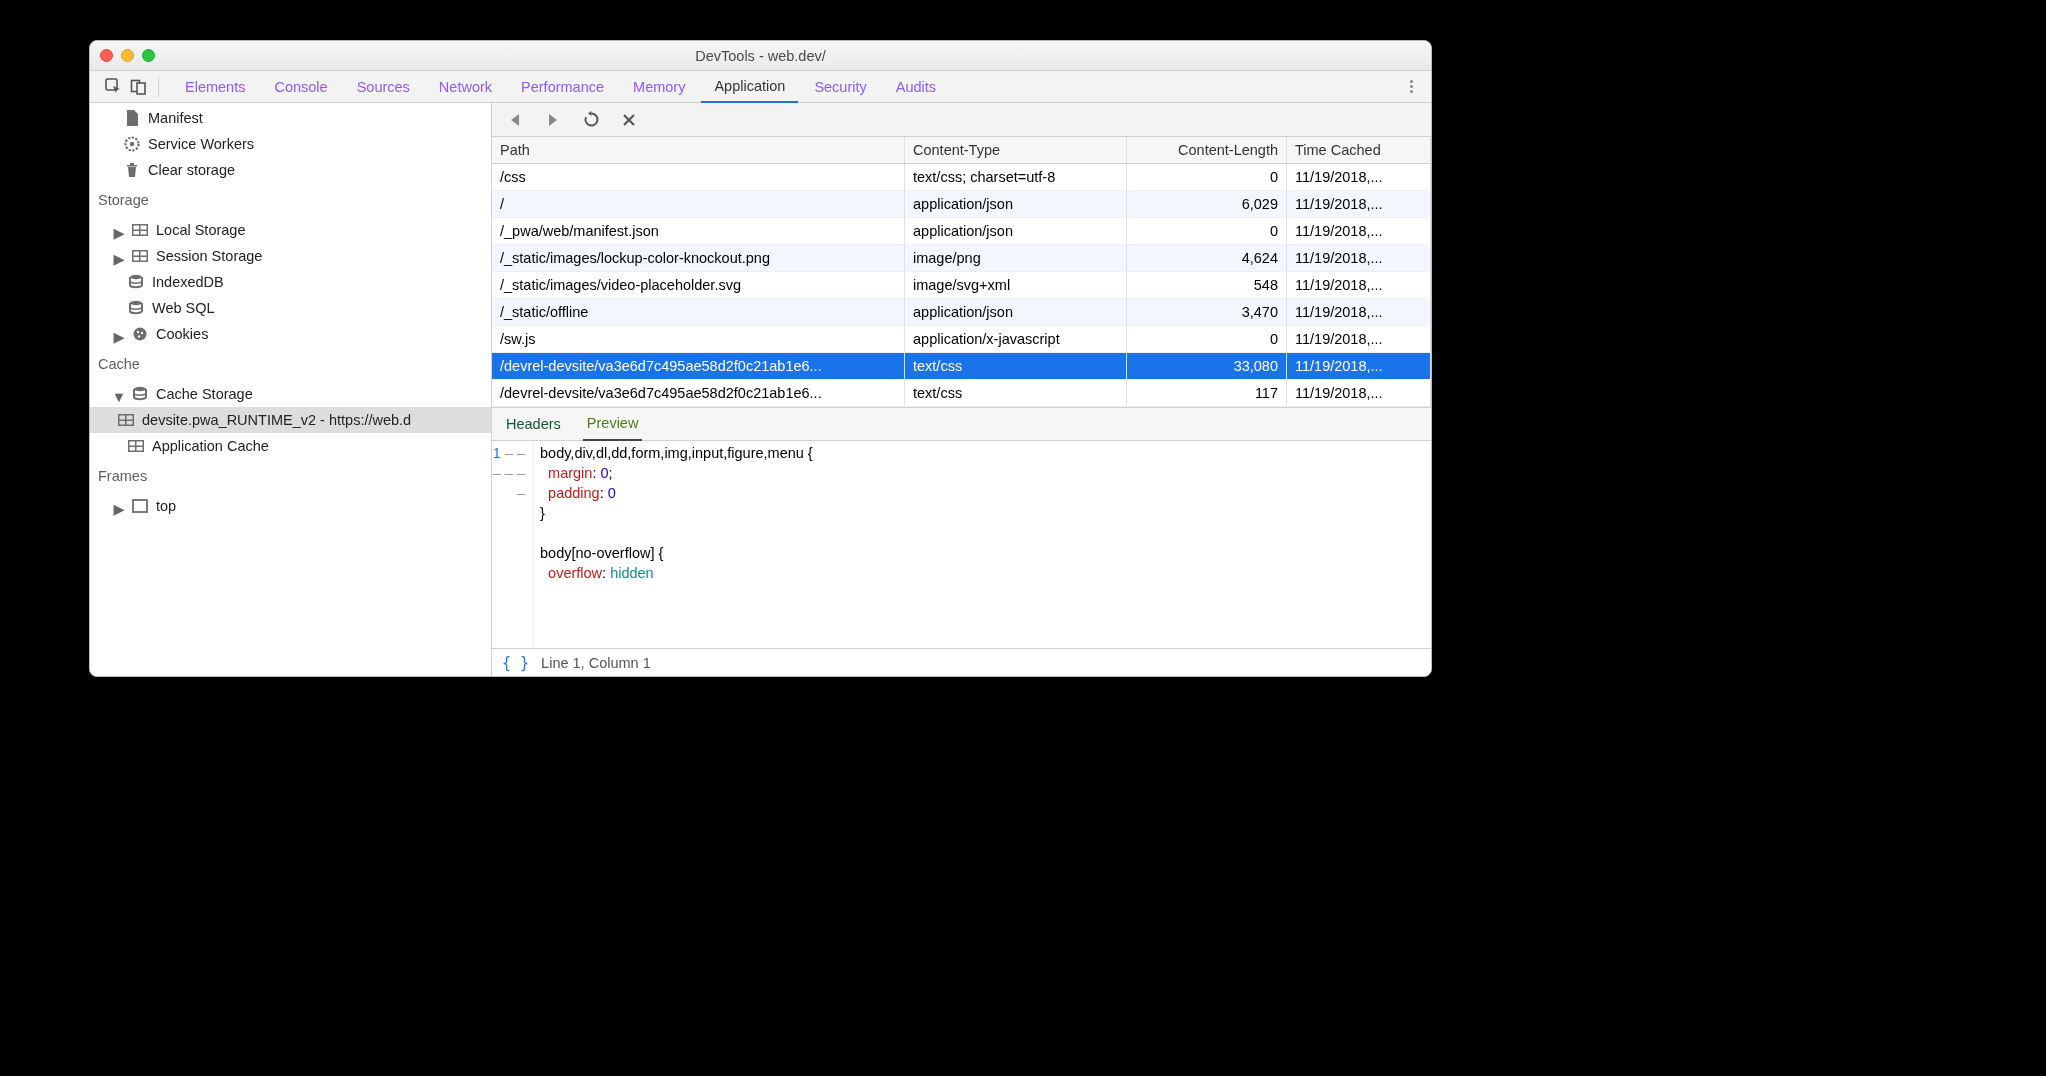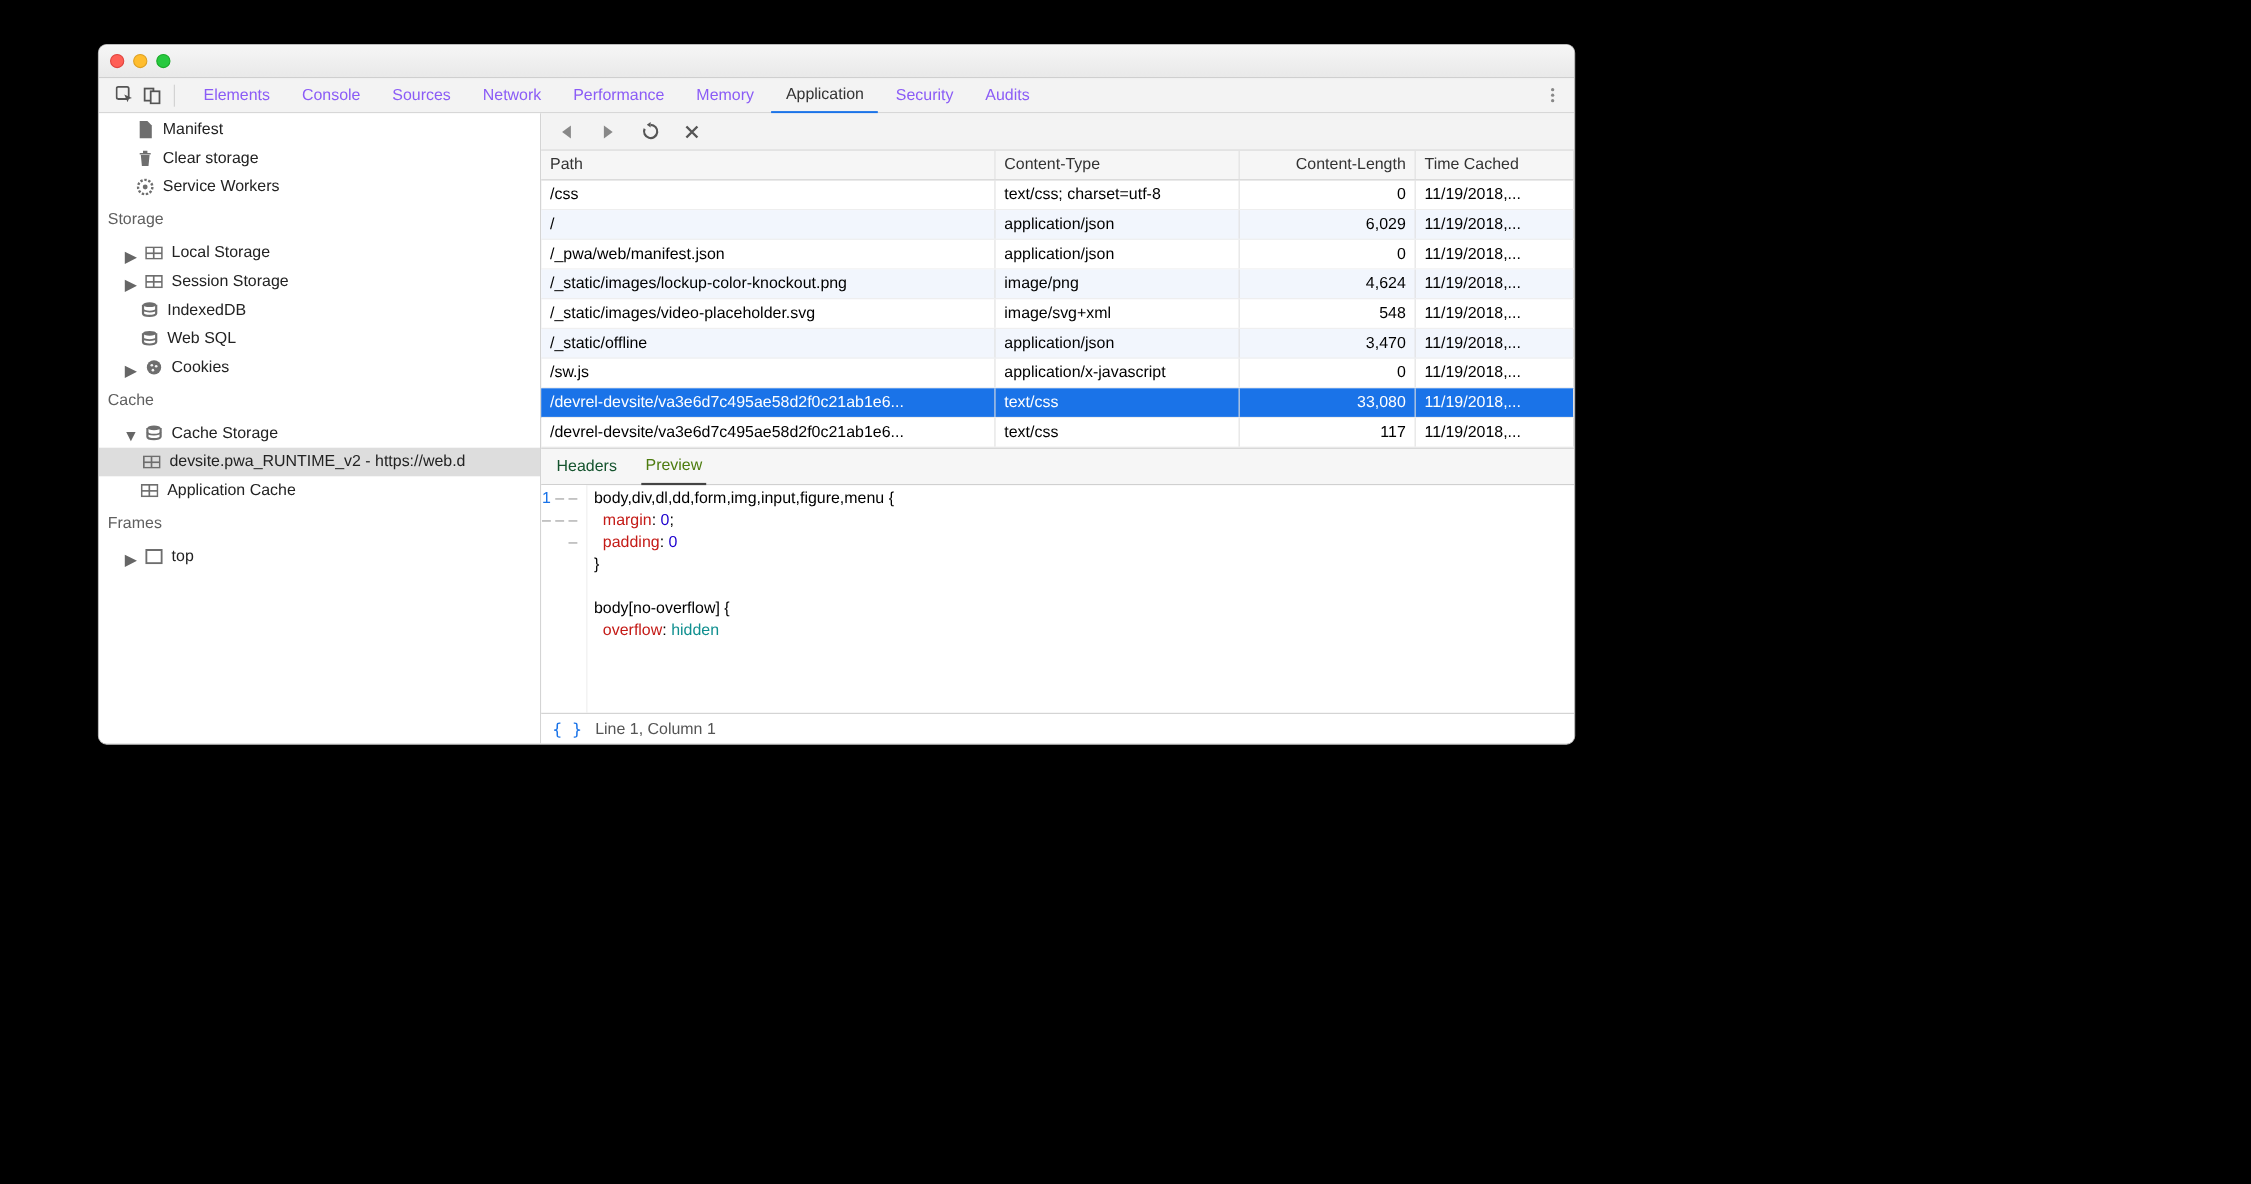--- a/index.html
+++ b/index.html
@@ -18,21 +18,21 @@
 .tab{padding:0 13px;height:32px;display:flex;align-items:center;color:#8b5cf6;cursor:default;}
 .tab.active{color:#333;border-bottom:2px solid #1a73e8;height:32px;}
 .kebab{margin-left:auto;color:#888;font-size:20px;padding:0 6px;letter-spacing:0;line-height:5px;}
 .kebab div{width:3px;height:3px;background:#888;border-radius:50%;margin:2px 0;}
 .body{flex:1;display:flex;min-height:0;}
 .sidebar{width:402px;background:#fff;border-right:1px solid #d0d0d0;overflow:hidden;display:flex;flex-direction:column;}
 .side-group{padding:2px 0;}
 .side-header{padding:7px 8px 7px 8px;color:#5f5f5f;font-size:14.5px;}
 .side-item{padding:5px 4px 5px 24px;display:flex;align-items:flex-end;gap:8px;color:#222;white-space:nowrap;}
 .side-item.sel{background:#ddd;}
-.side-sub{padding-left:40px;}
+.side-sub{padding-left:28px;}
 .tri{width:10px;height:10px;display:inline-flex;align-items:center;justify-content:center;color:#666;}
 .icn{width:16px;height:16px;display:inline-flex;align-items:center;justify-content:center;color:#6e6e6e;flex-shrink:0;}
 .main{flex:1;display:flex;flex-direction:column;min-width:0;}
 .sub-toolbar{height:34px;background:#f3f3f3;border-bottom:1px solid #d0d0d0;display:flex;align-items:center;padding:0 14px;gap:20px;color:#666;}
 .sub-toolbar .ti{width:18px;height:18px;display:flex;align-items:center;justify-content:center;}
 .table{flex:0 0 auto;}
 .thead{display:flex;background:#f6f6f6;border-bottom:1px solid #d0d0d0;}
 .th,.td{padding:5px 8px;border-right:1px solid #e0e0e0;}
 .th{color:#333;font-weight:400;}
 .col-path{flex:0 0 413px;}
@@ -60,20 +60,21 @@
 <body>
 
 <div class="window">
 
   <div class="titlebar">
     <div class="traffic">
       <div class="tl red"></div>
       <div class="tl yel"></div>
       <div class="tl grn"></div>
     </div>
+    <div class="title">DevTools - web.dev/</div>
   </div>
 
   <div class="toolbar">
     <span class="tb-icon">
       <svg width="17" height="17" viewBox="0 0 17 17">
           <rect x="1" y="1" width="11" height="11" rx="1.5" fill="none" stroke="#555" stroke-width="1.6"></rect>
           <path d="M8 8 L15 11 L12 12 L11 15 Z" fill="#555"></path>
         </svg>
     </span>
     <span class="tb-icon">
@@ -106,34 +107,34 @@
         <div class="side-item" style="padding-left:34px">
           <span class="icn">
               <svg width="14" height="16" viewBox="0 0 14 16">
                 <path d="M2 0 h7 l4 4 v12 h-11 z" fill="#6e6e6e"></path>
               </svg>
             </span>
           <span>Manifest</span>
         </div>
         <div class="side-item" style="padding-left:34px">
           <span class="icn">
+              <svg width="16" height="16" viewBox="0 0 16 16">
+                <circle cx="8" cy="8" r="6.5" fill="none" stroke="#6e6e6e" stroke-width="2.2" stroke-dasharray="2.2 1.5"></circle>
+                <circle cx="8" cy="8" r="2.2" fill="#6e6e6e"></circle>
+              </svg>
+            </span>
+          <span>Service Workers</span>
+        </div>
+        <div class="side-item" style="padding-left:34px">
+          <span class="icn">
               <svg width="14" height="16" viewBox="0 0 14 16">
                 <path d="M2 3 h10 v1.5 h-10z M3 5 h8 l-1 10 h-6 z M5 1 h4 v2 h-4z" fill="#6e6e6e"></path>
               </svg>
             </span>
           <span>Clear storage</span>
-        </div>
-        <div class="side-item" style="padding-left:34px">
-          <span class="icn">
-              <svg width="16" height="16" viewBox="0 0 16 16">
-                <circle cx="8" cy="8" r="6.5" fill="none" stroke="#6e6e6e" stroke-width="2.2" stroke-dasharray="2.2 1.5"></circle>
-                <circle cx="8" cy="8" r="2.2" fill="#6e6e6e"></circle>
-              </svg>
-            </span>
-          <span>Service Workers</span>
         </div>
       </div>
       <div class="side-header">Storage</div>
       <div class="side-group">
         <div class="side-item">
           <span class="tri">▶</span>
           <span class="icn">
               <svg width="16" height="12" viewBox="0 0 16 12">
                 <rect x="0" y="0" width="16" height="12" fill="#6e6e6e"></rect>
                 <rect x="1.5" y="1.5" width="5.5" height="4" fill="#fff"></rect>

